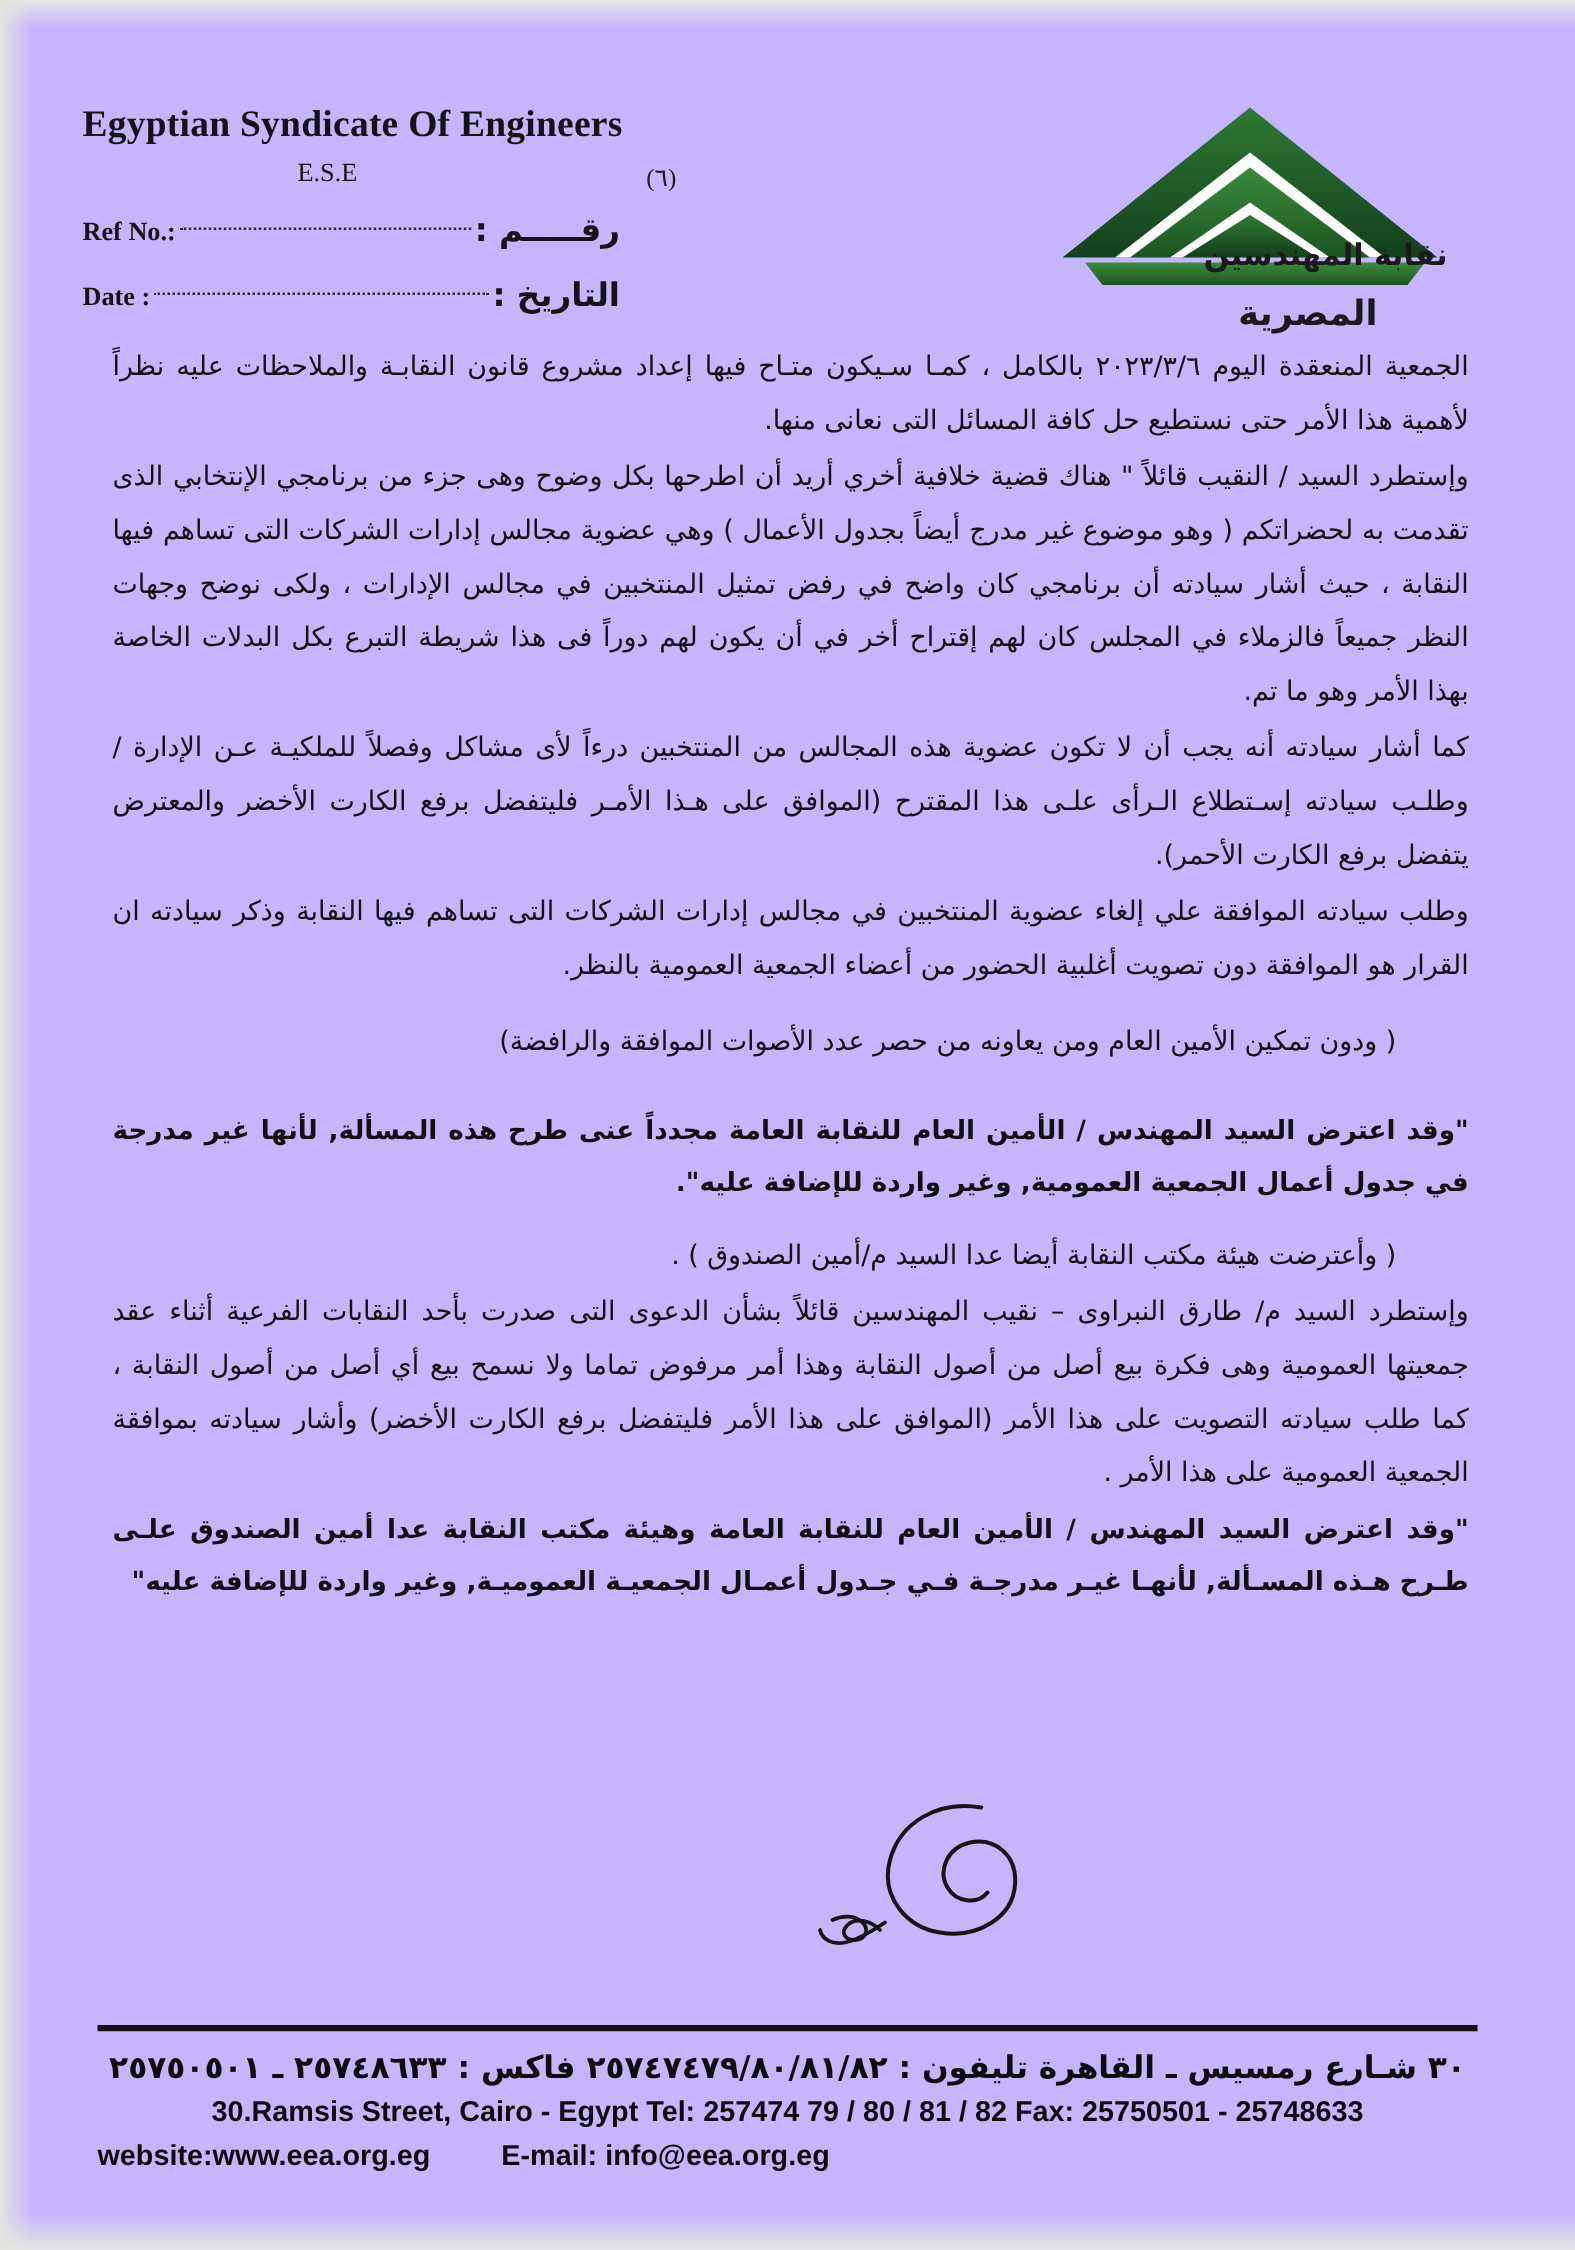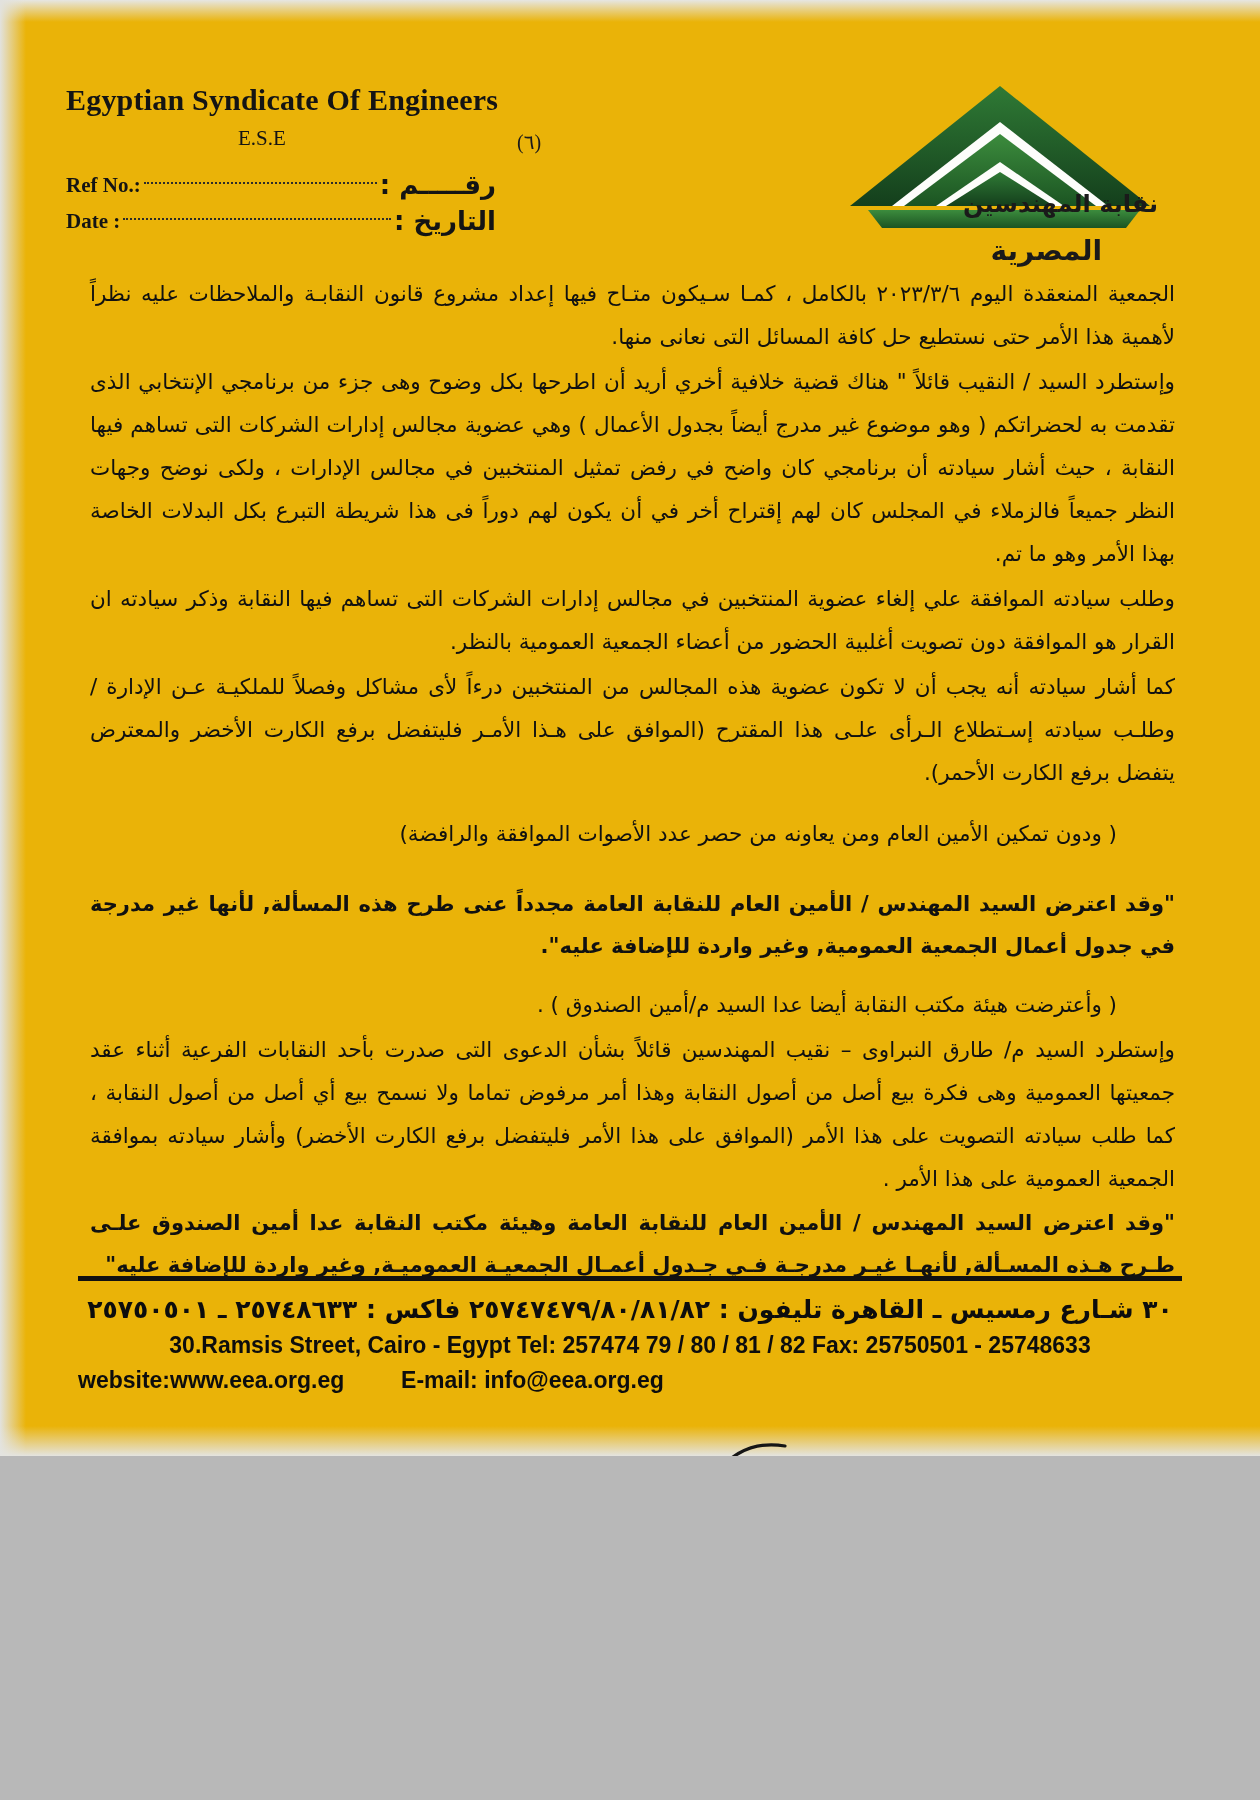--- a/index.html
+++ b/index.html
@@ -4,23 +4,23 @@
 <title>Egyptian Syndicate Of Engineers — Minutes Page</title>
 <style>
   html, body {
     margin: 0;
     padding: 0;
     background: #b8b8b8;
   }
   .page {
     position: relative;
     width: 1260px;
-    height: 1456px;
+    height: 1800px;
     margin: 0 auto;
-    background: #eab308;
+    background: #c4b5fd;
     overflow: hidden;
     box-sizing: border-box;
   }
 
   
   .scan-edge-left {
     position: absolute; left: 0; top: 0;
     width: 26px; height: 100%;
     background: linear-gradient(to right, #e2e2de, rgba(253,253,251,0));
     pointer-events: none;
@@ -75,21 +75,21 @@
   
   .field-row {
     position: absolute;
     left: 66px;
     width: 430px;
     height: 26px;
     display: flex;
     align-items: center;
   }
   .field-row.ref  { top: 172px; }
-  .field-row.date { top: 208px; }
+  .field-row.date { top: 224px; }
   .field-label-en {
     font-family: "Liberation Serif", "DejaVu Serif", serif;
     font-weight: bold;
     font-size: 21px;
     color: #141414;
     white-space: nowrap;
   }
   .field-dots {
     flex: 1 1 auto;
     margin: 0 3px 5px 3px;
@@ -276,23 +276,23 @@
       <div class="logo-ar-bottom">المصرية</div>
     </div>
   </header>
 
   <main class="body-area">
 
     <p class="para">الجمعية المنعقدة اليوم ٢٠٢٣/٣/٦ بالكامل ، كمـا سـيكون متـاح فيها إعداد مشروع قانون النقابـة والملاحظات عليه نظراً لأهمية هذا الأمر حتى نستطيع حل كافة المسائل التى نعانى منها.</p>
 
     <p class="para">وإستطرد  السيد / النقيب قائلاً  " هناك قضية خلافية أخري أريد أن اطرحها بكل وضوح وهى جزء من برنامجي الإنتخابي الذى تقدمت به لحضراتكم ( وهو موضوع غير مدرج أيضاً بجدول الأعمال ) وهي عضوية مجالس إدارات الشركات التى تساهم فيها النقابة ، حيث أشار سيادته أن برنامجي كان واضح في رفض تمثيل المنتخبين في مجالس الإدارات ، ولكى نوضح وجهات النظر جميعاً فالزملاء في المجلس كان لهم إقتراح أخر في أن يكون لهم دوراً فى هذا شريطة التبرع بكل البدلات الخاصة بهذا الأمر وهو ما تم.</p>
 
+    <p class="para">كما أشار سيادته أنه يجب أن لا تكون عضوية هذه المجالس من المنتخبين درءاً لأى مشاكل وفصلاً للملكيـة عـن الإدارة / وطلـب سيادته إسـتطلاع الـرأى علـى هذا المقترح (الموافق على هـذا الأمـر فليتفضل برفع الكارت الأخضر والمعترض يتفضل برفع الكارت الأحمر).</p>
+
     <p class="para">وطلب سيادته الموافقة علي إلغاء عضوية المنتخبين في مجالس إدارات الشركات التى تساهم فيها النقابة وذكر سيادته ان القرار هو الموافقة دون تصويت أغلبية الحضور من أعضاء الجمعية العمومية بالنظر.</p>
-
-    <p class="para">كما أشار سيادته أنه يجب أن لا تكون عضوية هذه المجالس من المنتخبين درءاً لأى مشاكل وفصلاً للملكيـة عـن الإدارة / وطلـب سيادته إسـتطلاع الـرأى علـى هذا المقترح (الموافق على هـذا الأمـر فليتفضل برفع الكارت الأخضر والمعترض يتفضل برفع الكارت الأحمر).</p>
 
     <div class="gap-sm"></div>
 
     <p class="para indent-block">( ودون تمكين الأمين العام ومن يعاونه من حصر عدد الأصوات الموافقة والرافضة)</p>
 
     <div class="gap-md"></div>
 
     <p class="bold-quote">"وقد اعترض السيد المهندس / الأمين العام للنقابة العامة مجدداً عنى  طرح هذه المسألة, لأنها غير مدرجة في جدول أعمال الجمعية العمومية, وغير واردة للإضافة عليه".</p>
 
     <div class="gap-sm"></div>

